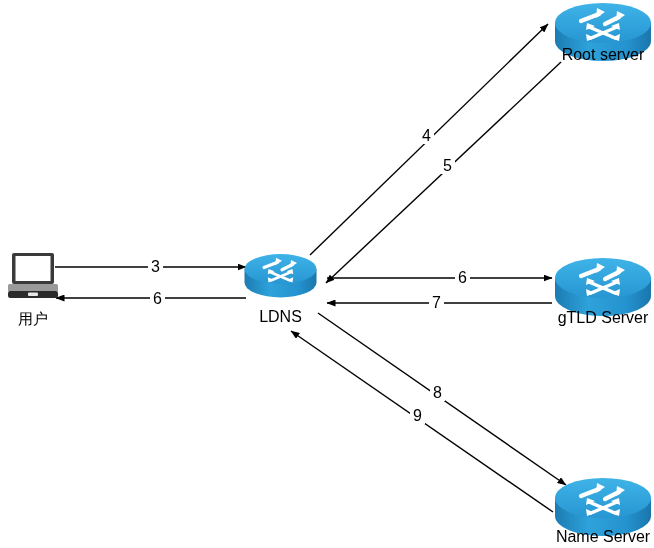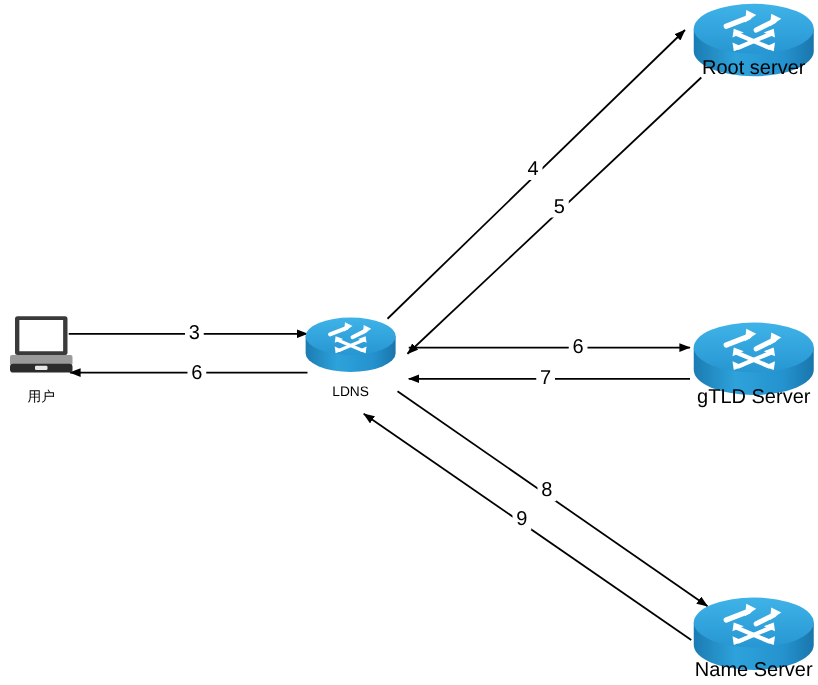--- a/index.html
+++ b/index.html
@@ -174,23 +174,23 @@
     </g>
     <g fill="#ffffff">
       <polygon points="34,20 42,23 33,27"></polygon>
       <polygon points="66,20 58,23 67,27"></polygon>
       <polygon points="34,38 42,35 33,31"></polygon>
       <polygon points="66,38 58,35 67,31"></polygon>
     </g>
   </g>
 </svg>
 
-<div class="node-label" style="left:0px; top:310px; width:66px; font-size:11px;">用户</div>
-
-<div class="node-label" style="left:243px; top:308px; width:75px; font-size:11px;">LDNS</div>
+<div class="node-label" style="left:0px; top:310px; width:66px; font-size:15px;">用户</div>
+
+<div class="node-label" style="left:243px; top:308px; width:75px; font-size:16px;">LDNS</div>
 
 <div class="node-label" style="left:528px; top:46px; width:150px; font-size:16px;">Root server</div>
 
 <div class="node-label" style="left:528px; top:309px; width:150px; font-size:16px;">gTLD Server</div>
 
 <div class="node-label" style="left:528px; top:528px; width:150px; font-size:16px;">Name Server</div>
 
 <div class="edge-label" style="left:148px; top:259px;">3</div>
 <div class="edge-label" style="left:150px; top:291px;">6</div>
 <div class="edge-label" style="left:419px; top:128px;">4</div>

